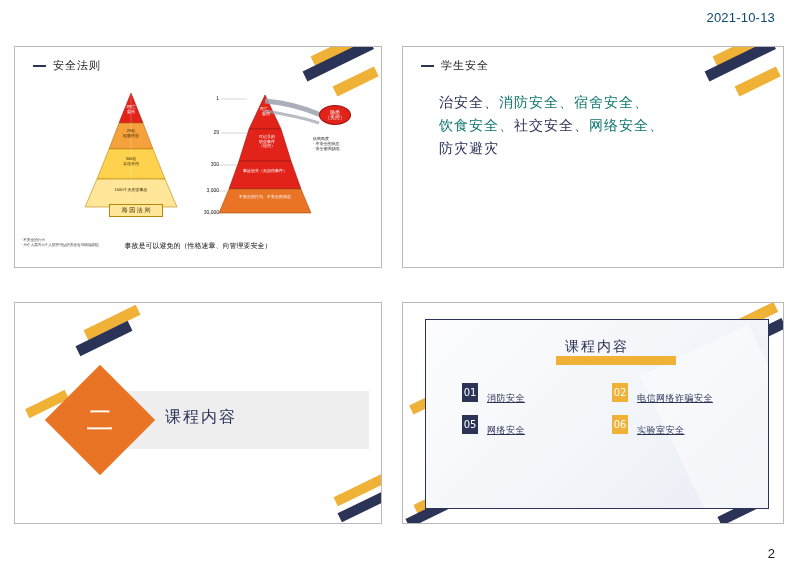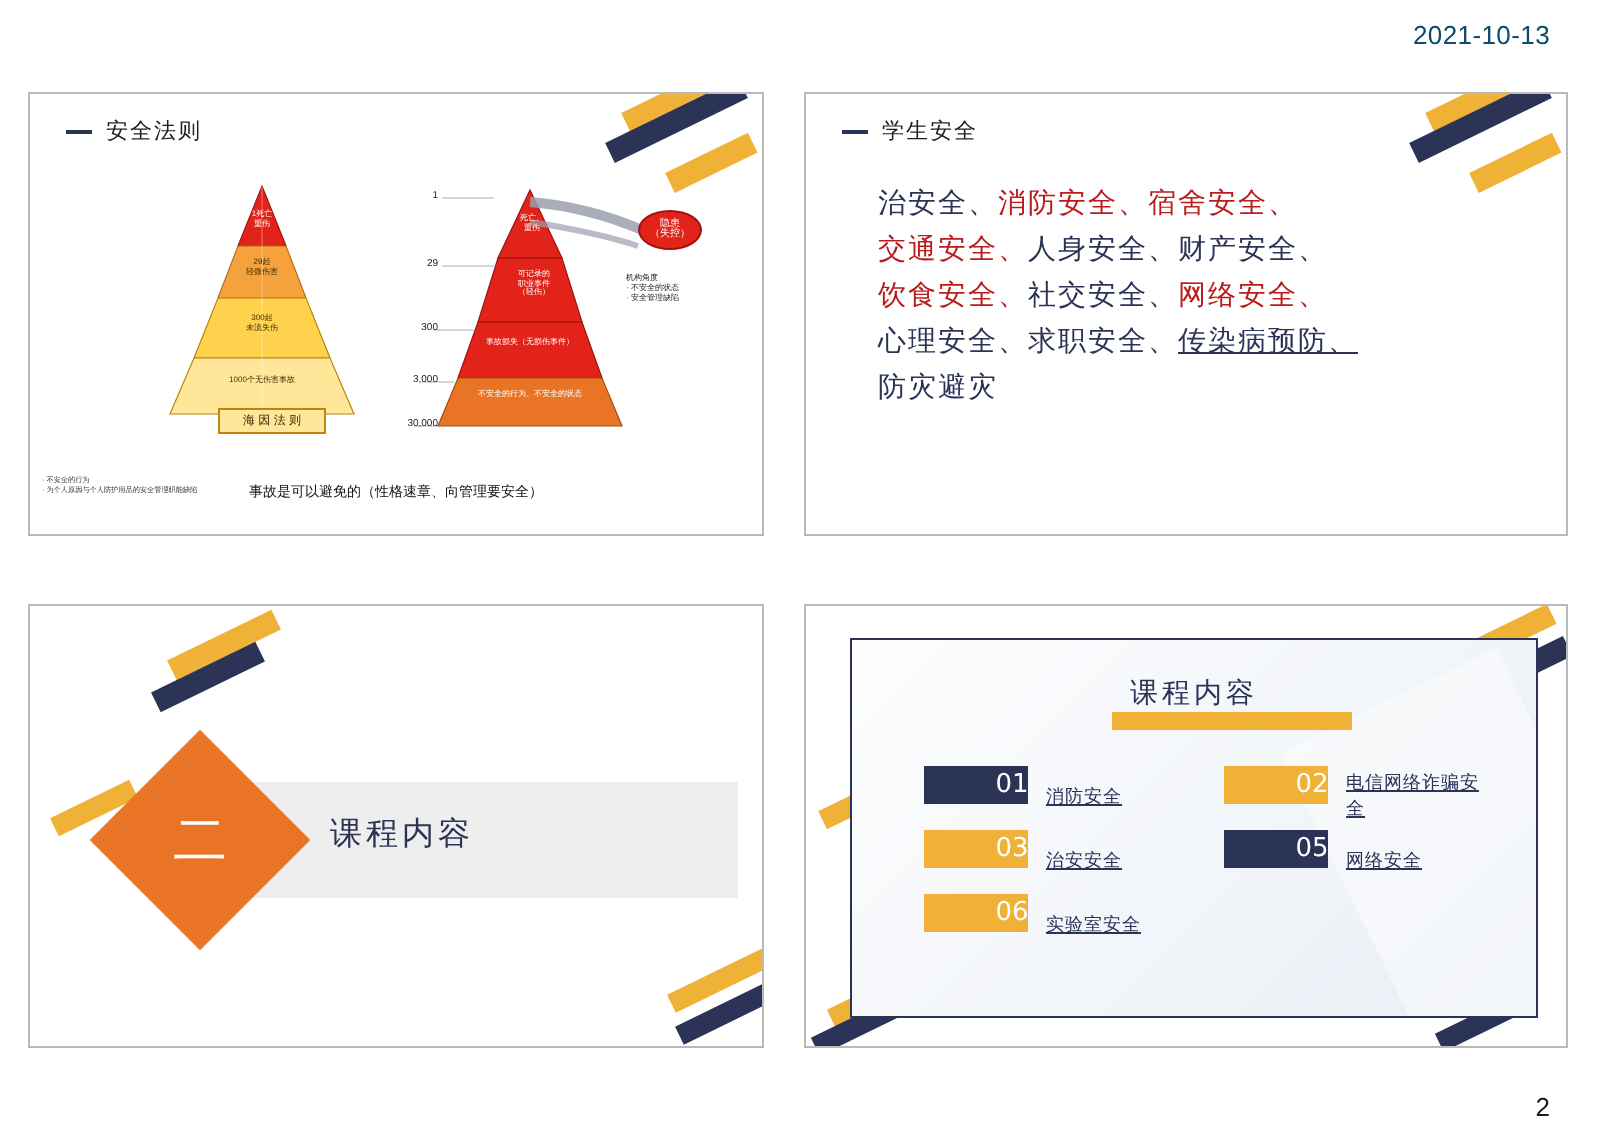--- a/index.html
+++ b/index.html
@@ -177,21 +177,21 @@
     position: absolute;
     left: 36px;
     top: 44px;
     right: 16px;
     font-family: "DejaVu Serif", serif;
     font-size: 14px;
     line-height: 1.65;
     color: #2b3357;
     letter-spacing: 1px;
   }
-  .ss-body .red { color: #b91c1c; }
+  .ss-body .red { color: #0f766e; }
   .ss-body .u { text-decoration: underline; }
 
   
   .gray-band {
     position: absolute;
     left: 92px;
     top: 88px;
     width: 262px;
     height: 58px;
     background: #eeeeee;
@@ -311,24 +311,23 @@
     display: flex;
     align-items: center;
     gap: 9px;
   }
   .s4-badge {
     width: 16px;
     height: 19px;
     display: flex;
     align-items: center;
     justify-content: center;
-    font-size: 13px;
+    font-size: 10px;
     color: #ffffff;
     font-family: "DejaVu Sans", sans-serif;
-    padding-left: 36px;
   }
   .s4-badge.navy { background: #2b3357; }
   .s4-badge.gold { background: #f0b137; }
   .s4-label {
     font-size: 9px;
     color: #2b3357;
     text-decoration: underline;
     letter-spacing: 0.5px;
     margin-top: 12px;
   }
@@ -424,23 +423,21 @@
       <div class="title-dash"></div>
       <div class="slide-title">学生安全</div>
     </div>
     <div class="ribbon-wrap">
       <div class="ribbon gold r1"></div>
       <div class="ribbon navy r2"></div>
       <div class="ribbon gold r3"></div>
     </div>
     <div class="ss-body" id="ss-body">
         <div><span>治安全、</span><span class="red">消防安全、</span><span class="red">宿舍安全、</span></div>
-        <div><span class="red">交通安全、</span><span>人身安全、</span><span>财产安全、</span></div>
         <div><span class="red">饮食安全、</span><span>社交安全、</span><span class="red">网络安全、</span></div>
-        <div><span>心理安全、</span><span>求职安全、</span><span class="u">传染病预防、</span></div>
         <div><span>防灾避灾</span></div>
       </div>
   </div>
 
   <div class="slide" id="slide3">
     <div class="s3-deco-gold-a"></div>
     <div class="s3-deco-navy-a"></div>
     <div class="s3-deco-gold-b"></div>
     <div class="s3-deco-gold-c"></div>
     <div class="s3-deco-navy-b"></div>
@@ -466,24 +463,20 @@
       <div class="s4-grid" id="s4-grid">
           <div class="s4-item">
             <div class="s4-badge navy">01</div>
             <div class="s4-label">消防安全</div>
           </div>
           <div class="s4-item">
             <div class="s4-badge gold">02</div>
             <div class="s4-label">电信网络诈骗安全</div>
           </div>
           <div class="s4-item">
-            <div class="s4-badge gold">03</div>
-            <div class="s4-label">治安安全</div>
-          </div>
-          <div class="s4-item">
             <div class="s4-badge navy">05</div>
             <div class="s4-label">网络安全</div>
           </div>
           <div class="s4-item">
             <div class="s4-badge gold">06</div>
             <div class="s4-label">实验室安全</div>
           </div>
         </div>
     </div>
   </div>

